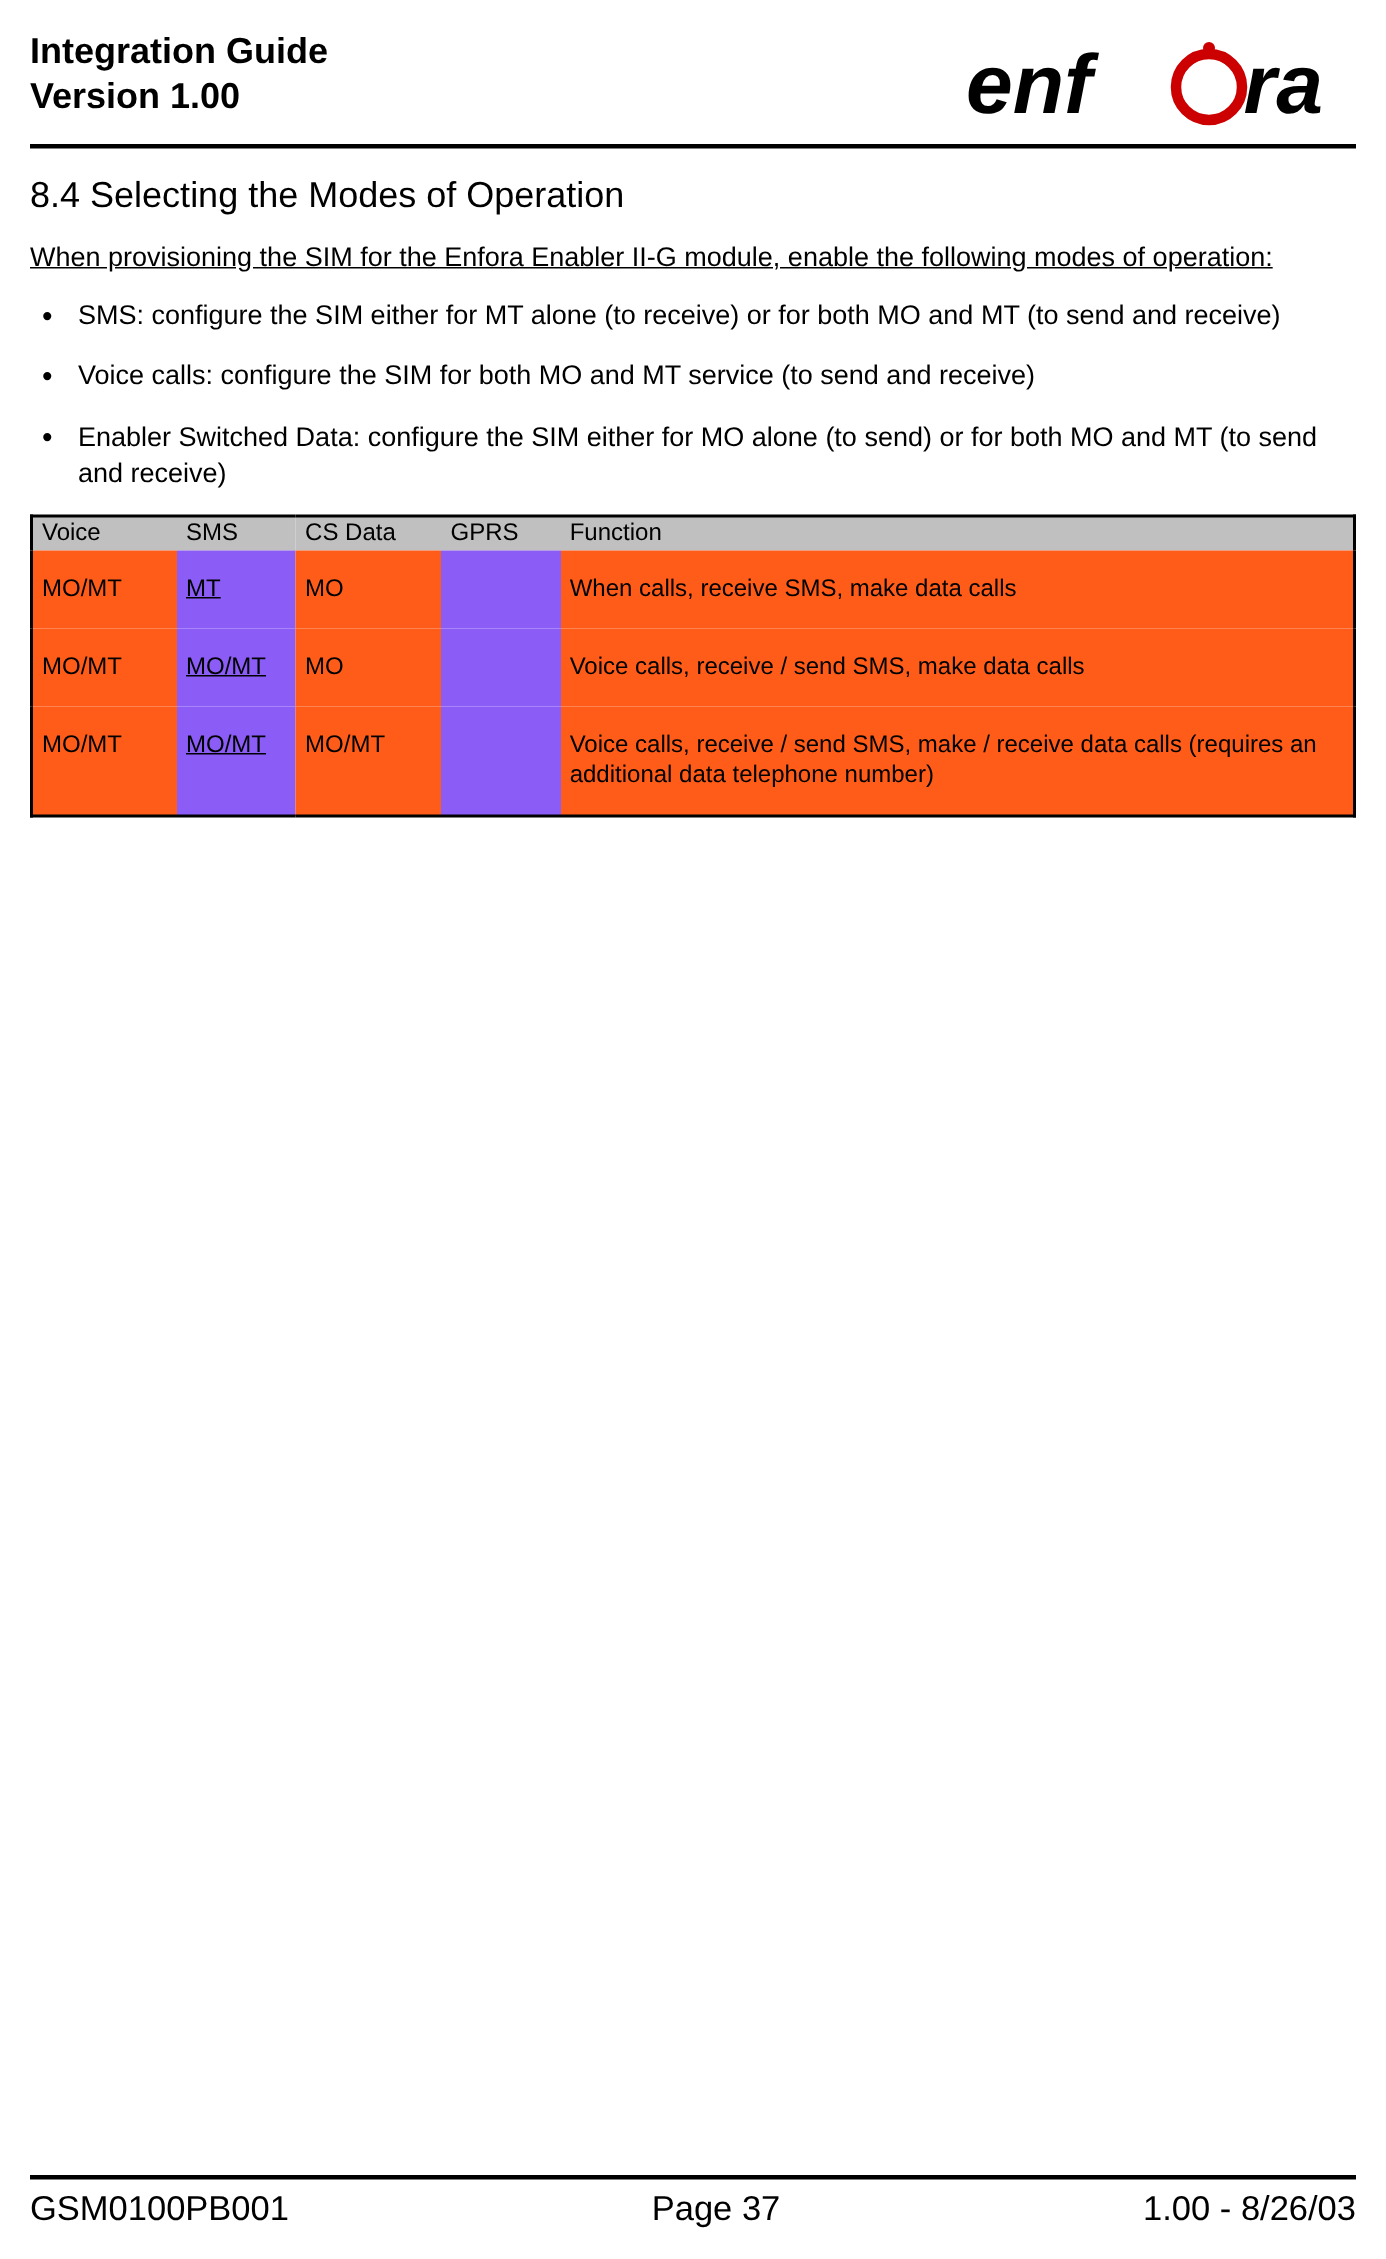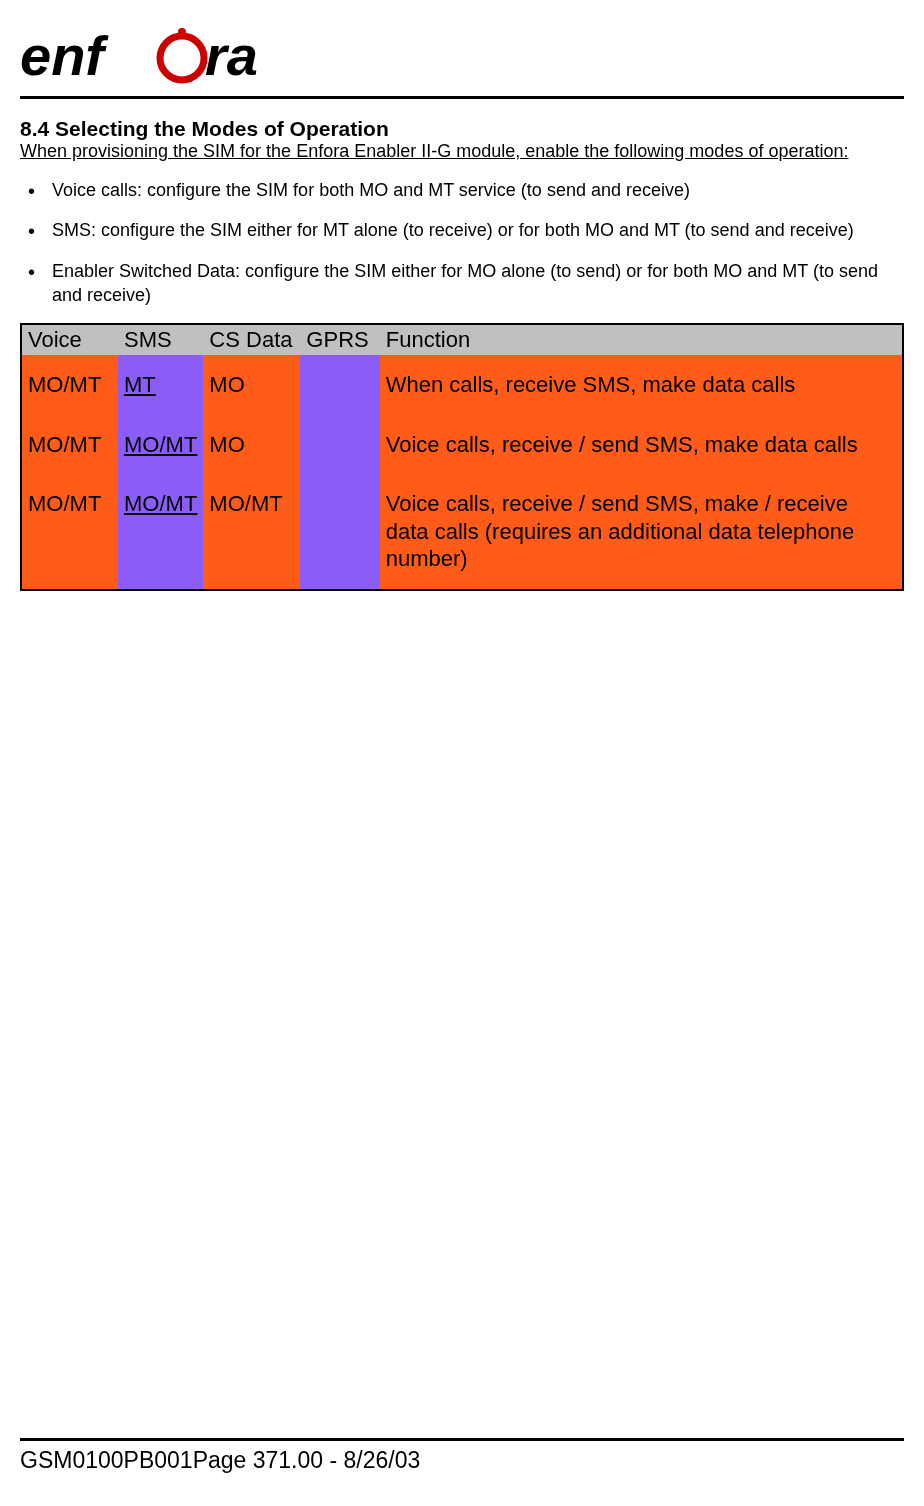--- a/index.html
+++ b/index.html
@@ -24,22 +24,23 @@
     font-weight: bold;
     font-size: 24px;
     line-height: 1.25;
   }
   .logo {
     display: flex;
     align-items: center;
   }
   .logo svg { display: block; }
   .section-heading {
-    font-weight: bold;
-    font-size: 21px;
+    font-weight: normal;
+    font-size: 24px;
+    margin-bottom: 16px;
   }
   .intro {
     margin-bottom: 16px;
     text-decoration: underline;
   }
   ul.bullets {
     list-style: none;
     padding-left: 4px;
     margin-bottom: 16px;
   }
@@ -53,75 +54,79 @@
     content: "•";
     position: absolute;
     left: 4px;
     top: 0;
     font-size: 20px;
   }
   table.modes {
     width: 100%;
     border-collapse: collapse;
     border: 2px solid #000;
-    font-size: 22px;
+    font-size: 16px;
   }
   table.modes th {
     background: #c0c0c0;
     text-align: left;
     font-weight: normal;
     padding: 2px 6px;
     border: none;
   }
   table.modes td {
     padding: 16px 6px;
     border: none;
     vertical-align: top;
     line-height: 1.25;
   }
   .orange { background: #ff5c1a; }
   .gray { background: #8b5cf6; text-decoration: underline; }
   .footer {
     position: absolute;
     left: 20px;
     right: 20px;
-    bottom: 32px;
+    bottom: 20px;
     border-top: 3px solid #000;
     padding-top: 6px;
     display: flex;
-    justify-content: flex-start;
+    justify-content: space-between;
     font-size: 23px;
   }
 </style>
 </head>
 <body>
 
 <div class="header">
+  <div class="header-left">
+    <div>Integration Guide</div>
+    <div>Version 1.00</div>
+  </div>
   <div class="logo">
     <svg width="260" height="70" viewBox="0 0 260 70">
       <text x="0" y="55" font-family="Arial" font-size="56" font-weight="bold" font-style="italic" fill="#000">enf</text>
       <circle cx="162" cy="38" r="22" fill="none" stroke="#c00" stroke-width="7"></circle>
       <path d="M148 22 Q162 10 176 22" fill="none" stroke="#c00" stroke-width="5"></path>
       <circle cx="162" cy="12" r="4" fill="#c00"></circle>
       <text x="185" y="55" font-family="Arial" font-size="56" font-weight="bold" font-style="italic" fill="#000">ra</text>
     </svg>
   </div>
 </div>
 
 <div class="section-heading">
   <span>8.4</span>
   <span> </span>
   <span>Selecting the Modes of Operation</span>
 </div>
 
 <p class="intro">When provisioning the SIM for the Enfora Enabler II-G module, enable the following modes of operation:</p>
 
 <ul class="bullets">
+  <li>SMS: configure the SIM either for MT alone (to receive) or for both MO and MT (to send and receive)</li>
   <li>Voice calls: configure the SIM for both MO and MT service (to send and receive)</li>
-  <li>SMS: configure the SIM either for MT alone (to receive) or for both MO and MT (to send and receive)</li>
   <li>Enabler Switched Data: configure the SIM either for MO alone (to send) or for both MO and MT (to send and receive)</li>
 </ul>
 
 <table class="modes">
   <thead>
     <tr>
       <th style="width:11%">Voice</th>
       <th style="width:9%">SMS</th>
       <th style="width:11%">CS Data</th>
       <th style="width:9%">GPRS</th>

